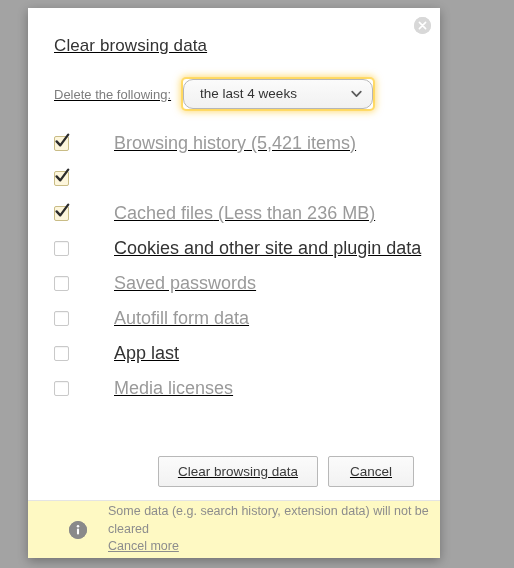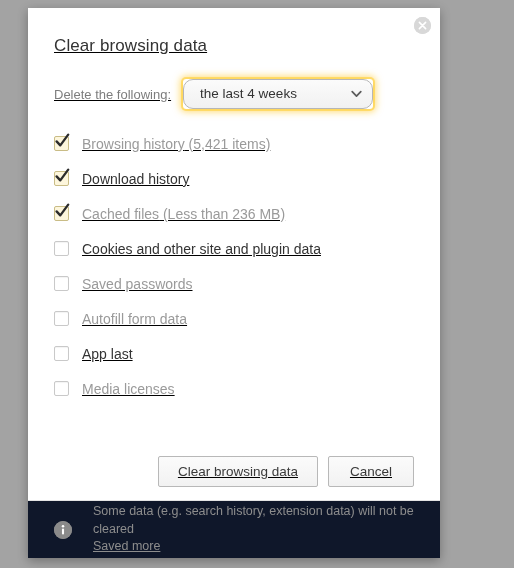--- a/index.html
+++ b/index.html
@@ -149,23 +149,24 @@
     box-shadow: none;
   }
   .cb-box.checked .tick {
     position: absolute;
     left: -1px;
     top: -4px;
     width: 17px;
     height: 17px;
   }
   .cb-label {
-    font-size: 14px;
+    font-size: 18px;
     color: #333333;
     white-space: nowrap;
+    margin-left: 32px;
   }
   .cb-label.muted {
     color: #9a9a9a;
   }
   .cb-sub {
     color: #9a9a9a;
   }
 
   
   .button-row {
@@ -191,26 +192,26 @@
   .btn-primary { padding: 0 19px; }
   .btn-cancel { padding: 0 21px; }
 
   
   .dialog-footer {
     position: absolute;
     left: 0;
     bottom: 0;
     width: 100%;
     height: 58px;
-    background: #0f172a;
+    background: #fef9c3;
     border-top: 1px solid #e4e4e4;
     box-sizing: border-box;
     display: flex;
     align-items: center;
-    padding-left: 26px;
+    padding-left: 41px;
   }
   .info-icon {
     width: 18px;
     height: 18px;
     border-radius: 50%;
     background: #8a8a8a;
     flex: 0 0 auto;
     margin-right: 21px;
     display: flex;
     align-items: center;
@@ -274,21 +275,20 @@
             </svg>
           </span>
           <span class="cb-label muted">Browsing history<span class="cb-sub"> (5,421 items)</span></span>
         </div>
         <div class="cb-row">
           <span class="cb-box checked">
             <svg class="tick" viewBox="0 0 17 17">
               <path d="M2.6 8.4 L6.3 12.4 L14.2 1.6" fill="none" stroke="#2b2b2b" stroke-width="2.3" stroke-linecap="round" stroke-linejoin="round"></path>
             </svg>
           </span>
-          <span class="cb-label">Download history</span>
         </div>
         <div class="cb-row">
           <span class="cb-box checked">
             <svg class="tick" viewBox="0 0 17 17">
               <path d="M2.6 8.4 L6.3 12.4 L14.2 1.6" fill="none" stroke="#2b2b2b" stroke-width="2.3" stroke-linecap="round" stroke-linejoin="round"></path>
             </svg>
           </span>
           <span class="cb-label muted">Cached files<span class="cb-sub"> (Less than 236 MB)</span></span>
         </div>
         <div class="cb-row">
@@ -323,17 +323,17 @@
   <div class="dialog-footer">
     <span class="info-icon">
       <svg width="18" height="18" viewBox="0 0 18 18">
         <circle cx="9" cy="9" r="9" fill="#8a8a8a"></circle>
         <circle cx="9" cy="5.2" r="1.25" fill="#ffffff"></circle>
         <rect x="7.95" y="7.4" width="2.1" height="6.1" rx="1" fill="#ffffff"></rect>
       </svg>
     </span>
     <span class="footer-text-wrap">
       <span class="footer-note">Some data (e.g. search history, extension data) will not be cleared</span>
-      <span class="footer-link">Saved more</span>
+      <span class="footer-link">Cancel more</span>
     </span>
   </div>
 
 </div>
 
 </body></html>

